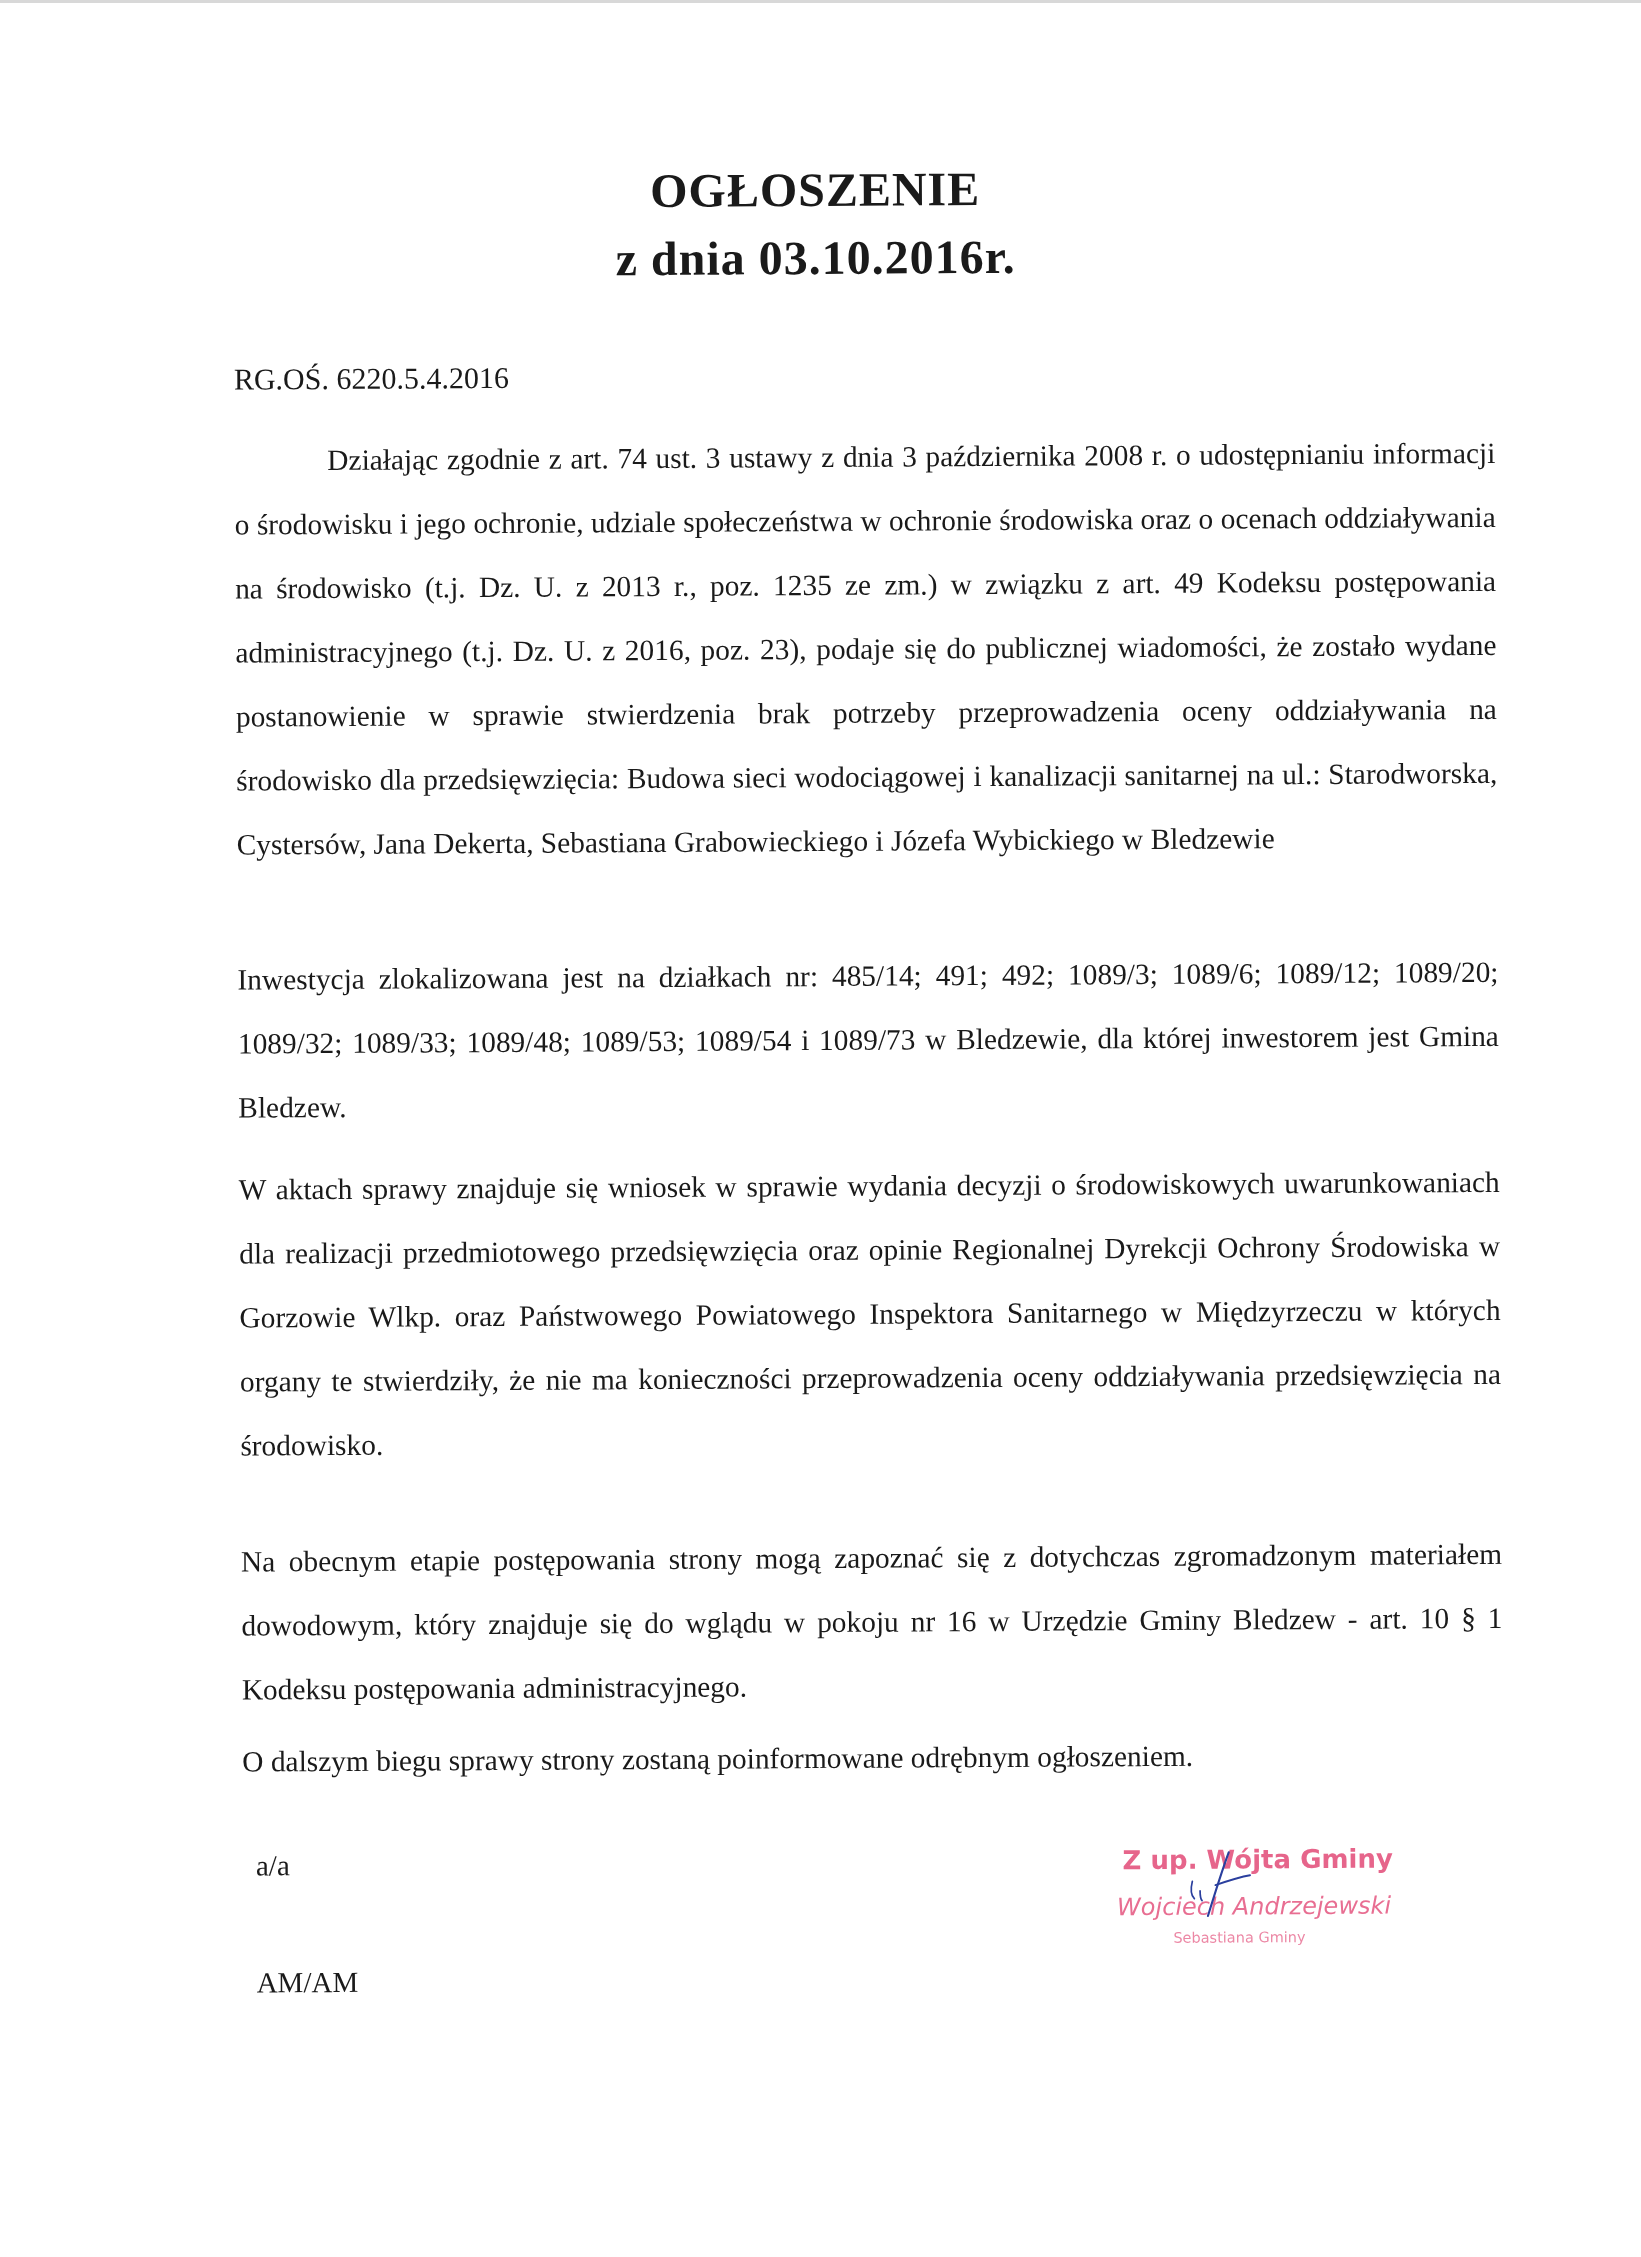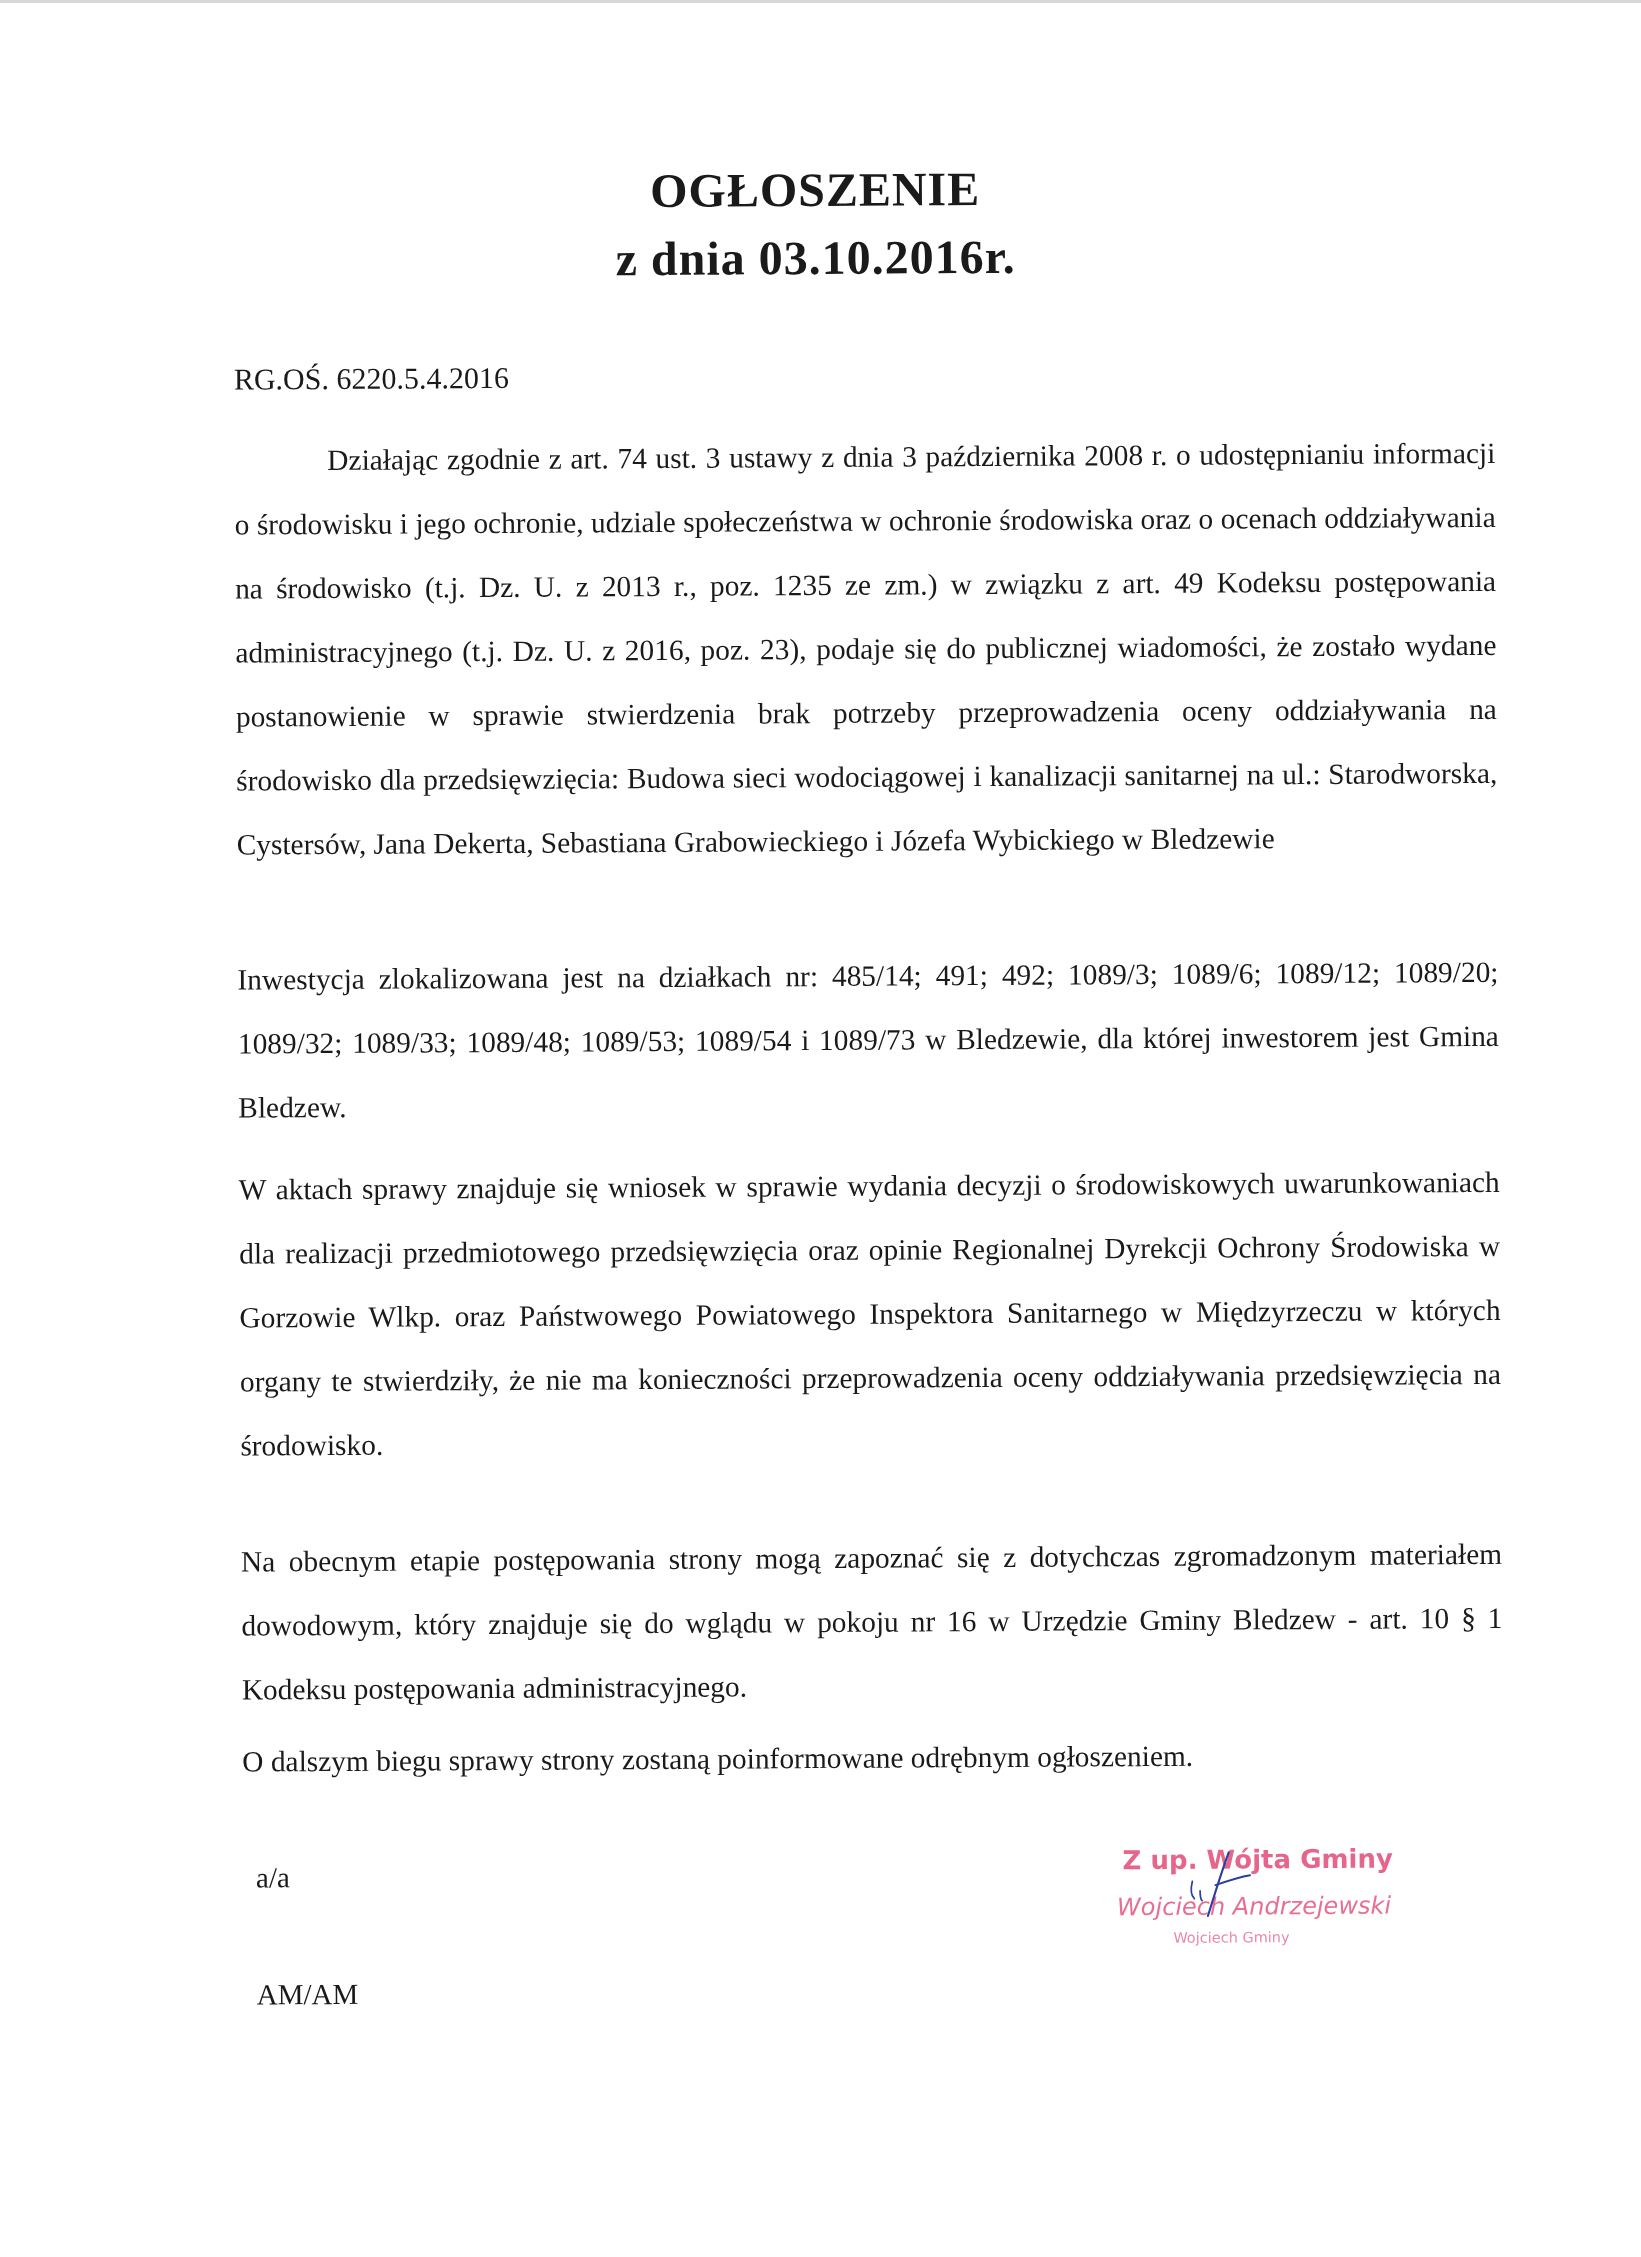--- a/index.html
+++ b/index.html
@@ -9,21 +9,21 @@
   .title { position: absolute; left: 0; width: 1641px; text-align: center; font-weight: bold; font-size: 48px; letter-spacing: 1px; }
   .title1 { top: 162px; }
   .title2 { top: 230px; }
   .ref { position: absolute; left: 238px; top: 359px; font-size: 30px; }
   .para { position: absolute; left: 238px; width: 1261px; font-size: 29.4px; line-height: 64px; text-align: justify; }
   .p1 { top: 425px; text-indent: 93px; }
   .p2 { top: 944px; }
   .p3 { top: 1154px; }
   .p4 { top: 1526px; }
   .p5 { top: 1726px; }
-  .small { position: absolute; left: 251px; font-size: 29px; margin-top: 12px; }
+  .small { position: absolute; left: 251px; font-size: 29px; }
   .aa { top: 1846px; }
   .amam { top: 1963px; }
   .stamp { position: absolute; left: 1110px; top: 1839px; width: 309px; height: 126px; font-family: "DejaVu Sans", "Liberation Sans", sans-serif; color: #e4557f; }
   .st1 { position: absolute; left: 7.7px; top: 7.7px; font-size: 26px; font-weight: bold; white-space: nowrap; opacity: 0.9; }
   .st2 { position: absolute; left: 1.9px; top: 56px; font-size: 24px; font-style: italic; white-space: nowrap; opacity: 0.85; }
   .st3 { position: absolute; left: 58px; top: 93px; font-size: 14.5px; white-space: nowrap; opacity: 0.7; }
   .sig { position: absolute; left: 1168px; top: 1849px; width: 106px; height: 77px; }
 </style>
 </head>
 <body>
@@ -41,21 +41,21 @@
   <div class="para p3">W aktach sprawy znajduje się wniosek w sprawie wydania decyzji o środowiskowych uwarunkowaniach dla realizacji przedmiotowego przedsięwzięcia oraz opinie Regionalnej Dyrekcji Ochrony Środowiska w Gorzowie Wlkp. oraz Państwowego Powiatowego Inspektora Sanitarnego w Międzyrzeczu w których organy te stwierdziły, że nie ma konieczności przeprowadzenia oceny oddziaływania przedsięwzięcia na środowisko.</div>
   <div class="para p4">Na obecnym etapie postępowania strony mogą zapoznać się z dotychczas zgromadzonym materiałem dowodowym, który znajduje się do wglądu w pokoju nr 16 w Urzędzie Gminy Bledzew - art. 10 § 1 Kodeksu postępowania administracyjnego.</div>
   <div class="para p5">O dalszym biegu sprawy strony zostaną poinformowane odrębnym ogłoszeniem.</div>
 
   <div class="small aa">a/a</div>
   <div class="small amam">AM/AM</div>
 
   <div class="stamp">
     <div class="st1">Z up. Wójta Gminy</div>
     <div class="st2">Wojciech Andrzejewski</div>
-    <div class="st3">Wojciech Gminy</div>
+    <div class="st3">Sebastiana Gminy</div>
   </div>
 
   <svg class="sig" viewBox="0 0 110 80">
     <path d="M58 6 C52 22, 46 40, 36 72" fill="none" stroke="#2a3f9e" stroke-width="2.2" stroke-linecap="round"></path>
     <path d="M44 40 C56 36, 68 32, 80 30" fill="none" stroke="#2a3f9e" stroke-width="2" stroke-linecap="round"></path>
     <path d="M20 36 C18 44, 18 50, 22 54 M28 46 C28 50, 28 54, 30 56" fill="none" stroke="#2a3f9e" stroke-width="1.8" stroke-linecap="round"></path>
   </svg>
 </div>
 
 

